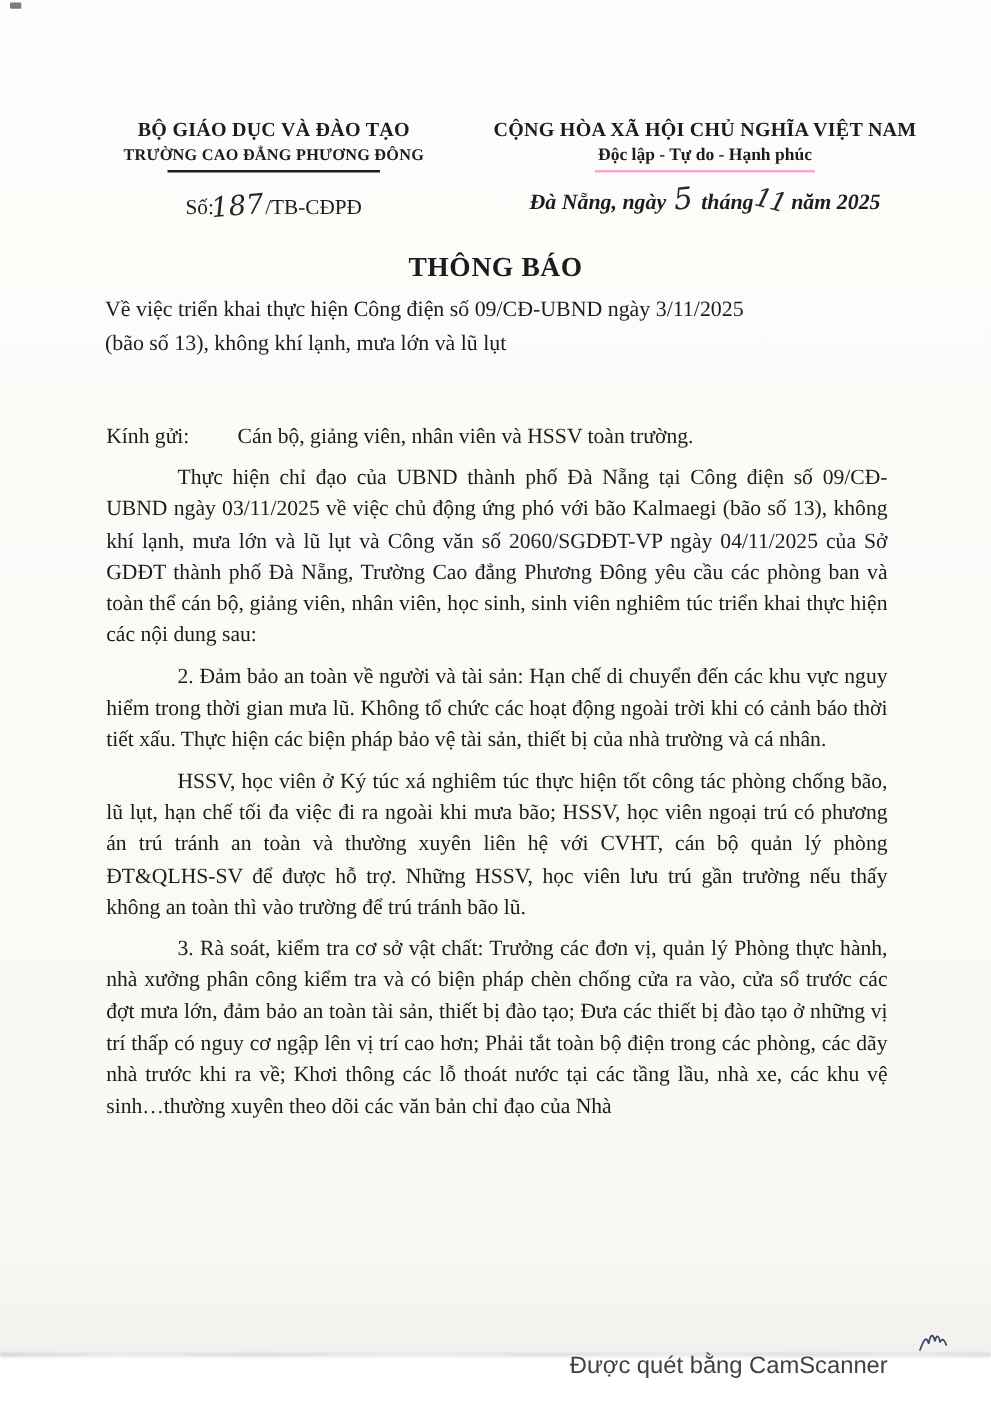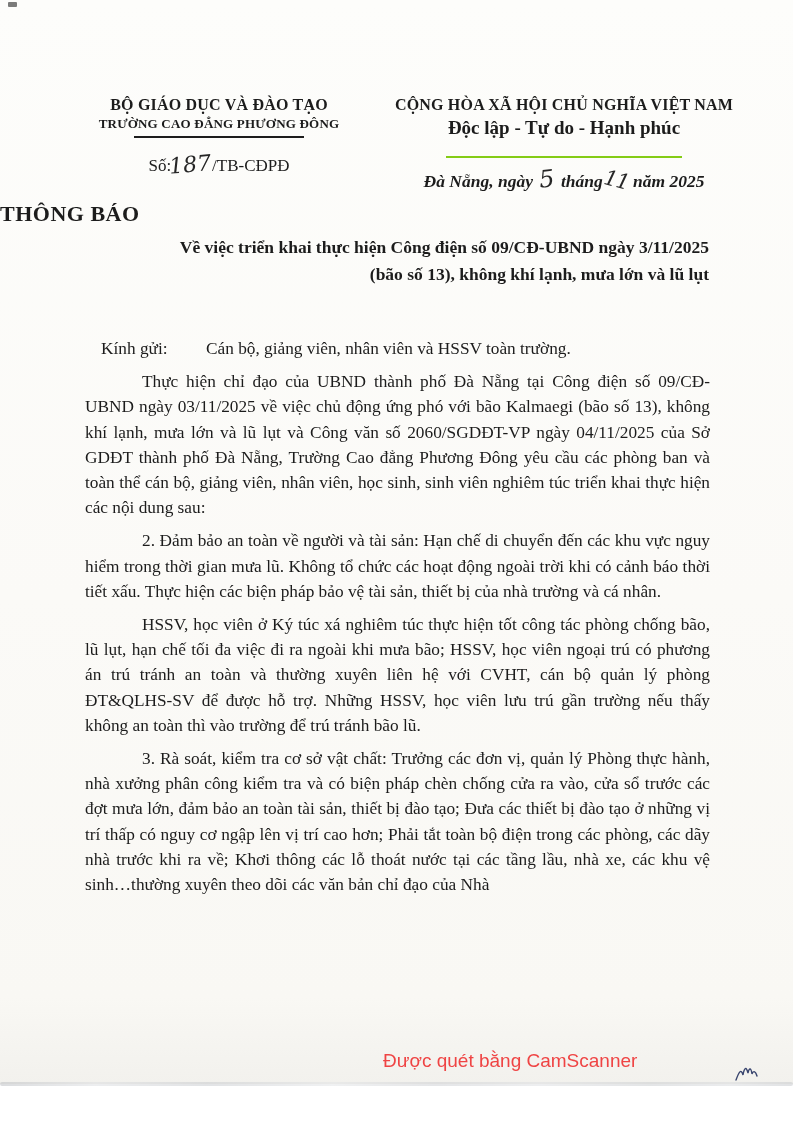--- a/index.html
+++ b/index.html
@@ -24,44 +24,44 @@
   .speck{position:absolute;left:8px;top:2px;width:9px;height:5px;background:#4f4f4f;opacity:.75;border-radius:1px;}
 
   
   .head{position:absolute;left:58px;top:96px;width:690px;display:flex;}
   .head-left{flex:0 0 322px;text-align:center;font-weight:bold;}
   .head-left .l1{font-size:16px;letter-spacing:.2px;}
   .head-left .l2{font-size:13px;margin-top:2px;letter-spacing:.2px;}
   .head-left .rule{width:170px;height:2px;background:#1d1d1d;margin:4px auto 0;}
   .head-right{flex:1;text-align:center;font-weight:bold;}
   .head-right .l1{font-size:16px;letter-spacing:.2px;}
-  .head-right .l2{display:inline-block;font-size:19px;margin-top:3px;padding:0 2px 17px;border-bottom:2px solid #84cc16;}
+  .head-right .l2{display:inline-block;font-size:14px;margin-top:3px;padding:0 2px 3px;border-bottom:2px solid #f9a8d4;}
   .doc-number{margin-top:18px;font-size:17px;font-weight:normal;text-align:center;}
   .date-line{margin-top:13px;font-size:17.5px;font-style:italic;font-weight:bold;text-align:center;}
   .hand{
     font-family:"DejaVu Serif",serif;font-style:italic;font-weight:normal;
     display:inline-block;color:#262626;
   }
   .hand-no{font-size:22px;transform:rotate(-5deg) translateY(1px);margin:0 1px 0 -2px;line-height:0;}
   .hand-day{font-size:24px;transform:rotate(-6deg);line-height:0;margin:0 2px;}
   .hand-month{font-size:21px;transform:rotate(14deg);letter-spacing:-1px;line-height:0;margin:0 0 0 1px;}
 
   
-  .title{position:absolute;left:0;top:201px;width:793px;font-weight:bold;font-size:22px;letter-spacing:.5px;}
-  .subtitle{position:absolute;left:84px;top:234px;width:625px;text-align:right;font-weight:bold;font-size:17.5px;line-height:26.5px;}
+  .title{position:absolute;left:0;top:201px;width:793px;text-align:center;font-weight:bold;font-size:22px;letter-spacing:.5px;}
+  .subtitle{position:absolute;left:84px;top:234px;width:625px;text-align:left;font-weight:normal;font-size:17.5px;line-height:26.5px;}
 
   
   .body{position:absolute;left:85px;top:336px;width:625px;font-size:17.3px;line-height:25.2px;}
-  .salutation{margin:0 0 8px 16px;}
+  .salutation{margin:0 0 8px 0;}
   .salutation .label{display:inline-block;width:105px;}
   .para{margin:0 0 8px 0;text-align:justify;text-indent:57px;}
 
   
-  .footer{position:absolute;right:10px;top:1050px;width:400px;text-align:left;
-    font-family:"Liberation Sans",sans-serif;font-size:19px;color:#ef4444;}
+  .footer{position:absolute;right:10px;top:1082px;width:400px;text-align:center;
+    font-family:"Liberation Sans",sans-serif;font-size:19px;color:#404040;}
   .scribble{position:absolute;right:33px;top:1063px;width:26px;height:20px;}
 </style>
 </head>
 <body>
 
 <div class="page">
   <div class="paper"></div>
   <div class="speck"></div>
 
   <div class="head">

